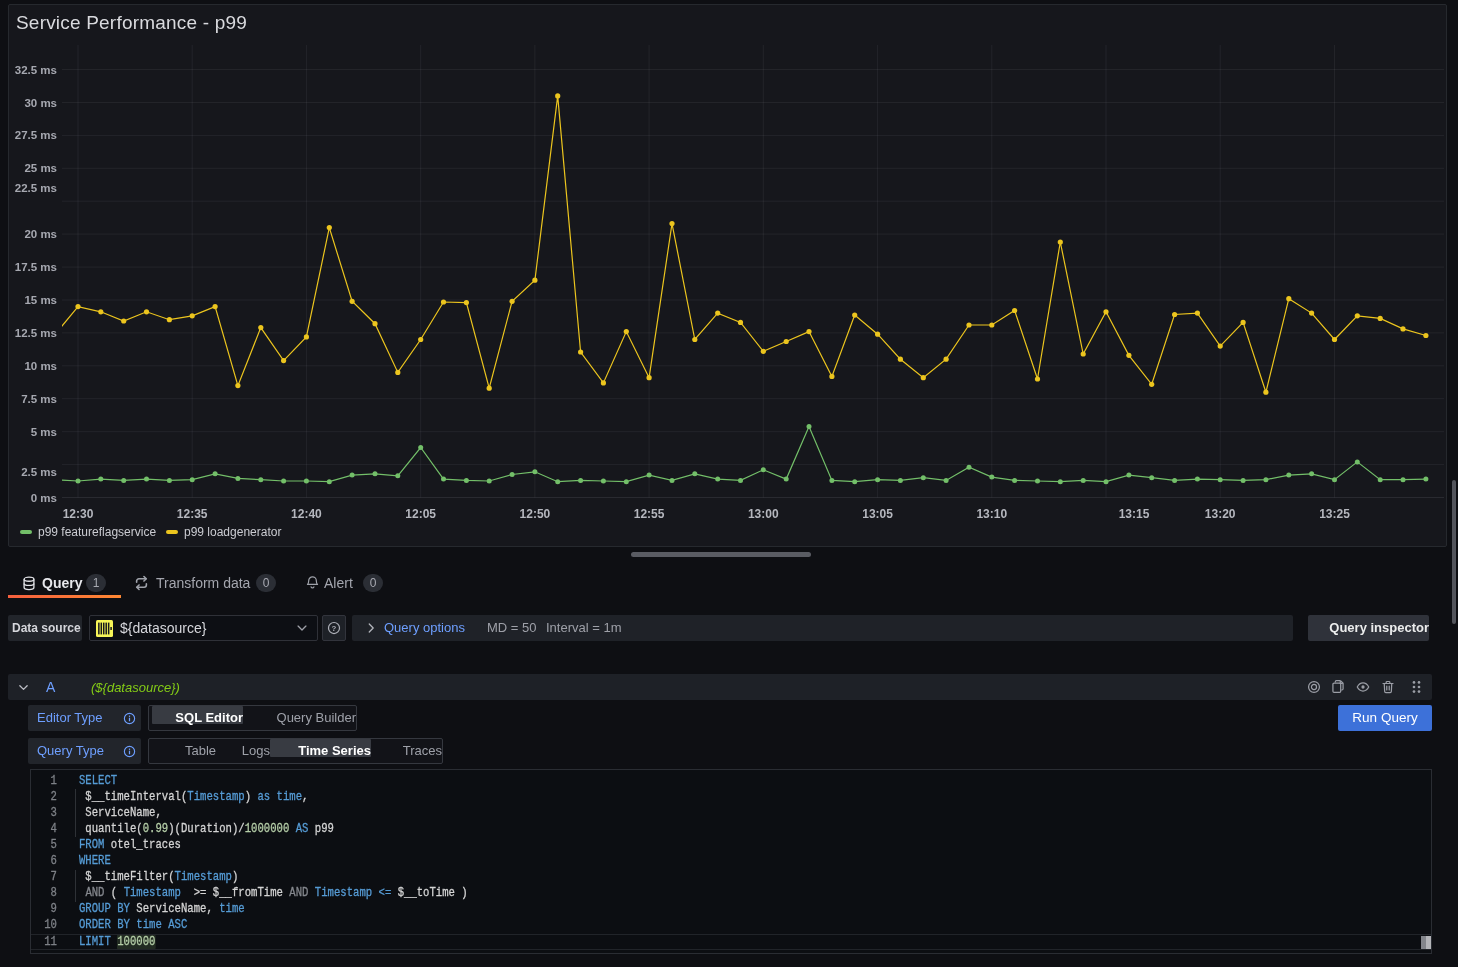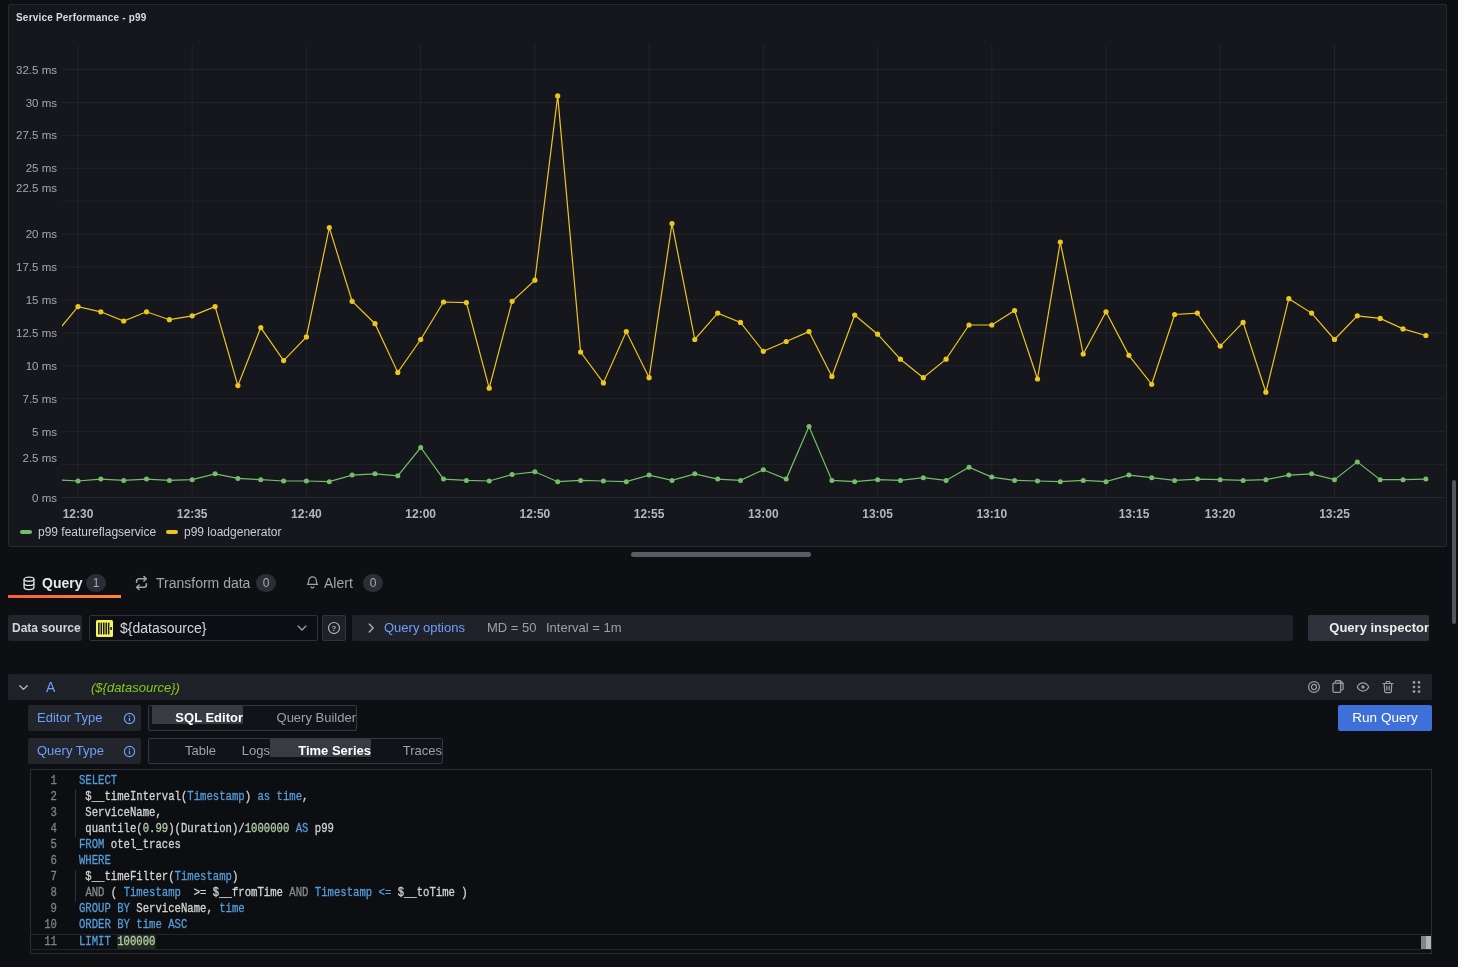--- a/index.html
+++ b/index.html
@@ -1,19 +1,19 @@
 <!DOCTYPE html>
 <html><head><meta charset="utf-8"><style>
 *{margin:0;padding:0;box-sizing:border-box}
 html,body{width:1458px;height:967px;background:#0e0f13;font-family:"Liberation Sans",sans-serif;overflow:hidden}
 #page{position:relative;width:1458px;height:967px}
 .abs{position:absolute}
 #panel{left:8px;top:4px;width:1439px;height:543px;background:#16171c;border:1px solid #26292e;border-radius:2px}
-#ptitle{left:16px;top:12px;font-size:10px;font-weight:700;color:#d9dade;letter-spacing:.2px}
-.ylab{position:absolute;right:1401px;width:56px;text-align:right;font-size:11.5px;font-weight:400;color:#a6a8b0;line-height:16px}
+#ptitle{left:16px;top:12px;font-size:19px;font-weight:400;color:#d9dade;letter-spacing:.2px}
+.ylab{position:absolute;right:1401px;width:56px;text-align:right;font-size:11.5px;font-weight:700;color:#a6a8b0;line-height:16px}
 .xlab{position:absolute;top:506px;width:60px;text-align:center;font-size:12px;font-weight:600;color:#b5b7be;line-height:16px}
 .leg{top:526px;font-size:12px;color:#cbccd2;line-height:13px}
 .sw{position:absolute;top:529.5px;width:12px;height:4px;border-radius:2px}
 #handle{left:631px;top:552px;width:180px;height:5px;border-radius:3px;background:#5a5c63}
 #sbar{left:1451.5px;top:480px;width:4px;height:144px;border-radius:2px;background:#53555c}
 .tabtxt{font-size:14px;line-height:16px}
 .badge{top:574px;width:20px;height:18px;border-radius:9px;background:#2b2e35;color:#a8aab2;font-size:12px;text-align:center;line-height:18px}
 #underline{left:8px;top:594.5px;width:113px;height:3.5px;background:linear-gradient(90deg,#f55f3e,#ff8833)}
 .ticon{color:#9fa2aa}
 .chip{height:26px;background:#22252b;border-radius:2px;font-size:13px;line-height:26px}
@@ -196,37 +196,37 @@
       <circle cx="1265.9" cy="479.7" r="2.5" fill="#73BF69"></circle>
       <circle cx="1288.8" cy="475.1" r="2.5" fill="#73BF69"></circle>
       <circle cx="1311.6" cy="473.8" r="2.5" fill="#73BF69"></circle>
       <circle cx="1334.5" cy="479.7" r="2.5" fill="#73BF69"></circle>
       <circle cx="1357.3" cy="461.9" r="2.5" fill="#73BF69"></circle>
       <circle cx="1380.2" cy="479.7" r="2.5" fill="#73BF69"></circle>
       <circle cx="1403.0" cy="479.7" r="2.5" fill="#73BF69"></circle>
       <circle cx="1425.9" cy="479.1" r="2.5" fill="#73BF69"></circle>
 </svg>
 <div class="ylab" style="top:489.5px">0 ms</div>
-    <div class="ylab" style="top:450px">2.5 ms</div>
+    <div class="ylab" style="top:464px">2.5 ms</div>
     <div class="ylab" style="top:423.7px">5 ms</div>
     <div class="ylab" style="top:390.7px">7.5 ms</div>
     <div class="ylab" style="top:357.8px">10 ms</div>
     <div class="ylab" style="top:324.9px">12.5 ms</div>
     <div class="ylab" style="top:292.0px">15 ms</div>
     <div class="ylab" style="top:259.1px">17.5 ms</div>
     <div class="ylab" style="top:226.1px">20 ms</div>
     <div class="ylab" style="top:180px">22.5 ms</div>
     <div class="ylab" style="top:160.3px">25 ms</div>
     <div class="ylab" style="top:127.4px">27.5 ms</div>
     <div class="ylab" style="top:94.5px">30 ms</div>
     <div class="ylab" style="top:61.5px">32.5 ms</div>
     <div class="xlab" style="left:48.0px">12:30</div>
     <div class="xlab" style="left:162.2px">12:35</div>
     <div class="xlab" style="left:276.4px">12:40</div>
-    <div class="xlab" style="left:390.7px">12:00</div>
+    <div class="xlab" style="left:390.7px">12:05</div>
     <div class="xlab" style="left:504.9px">12:50</div>
     <div class="xlab" style="left:619.1px">12:55</div>
     <div class="xlab" style="left:733.3px">13:00</div>
     <div class="xlab" style="left:847.6px">13:05</div>
     <div class="xlab" style="left:961.8px">13:10</div>
     <div class="xlab" style="left:1104px">13:15</div>
     <div class="xlab" style="left:1190.2px">13:20</div>
     <div class="xlab" style="left:1304.5px">13:25</div>
 <div class="abs sw" style="left:20px;background:#73BF69"></div>
 <div class="abs leg" style="left:38px">p99 featureflagservice</div>

